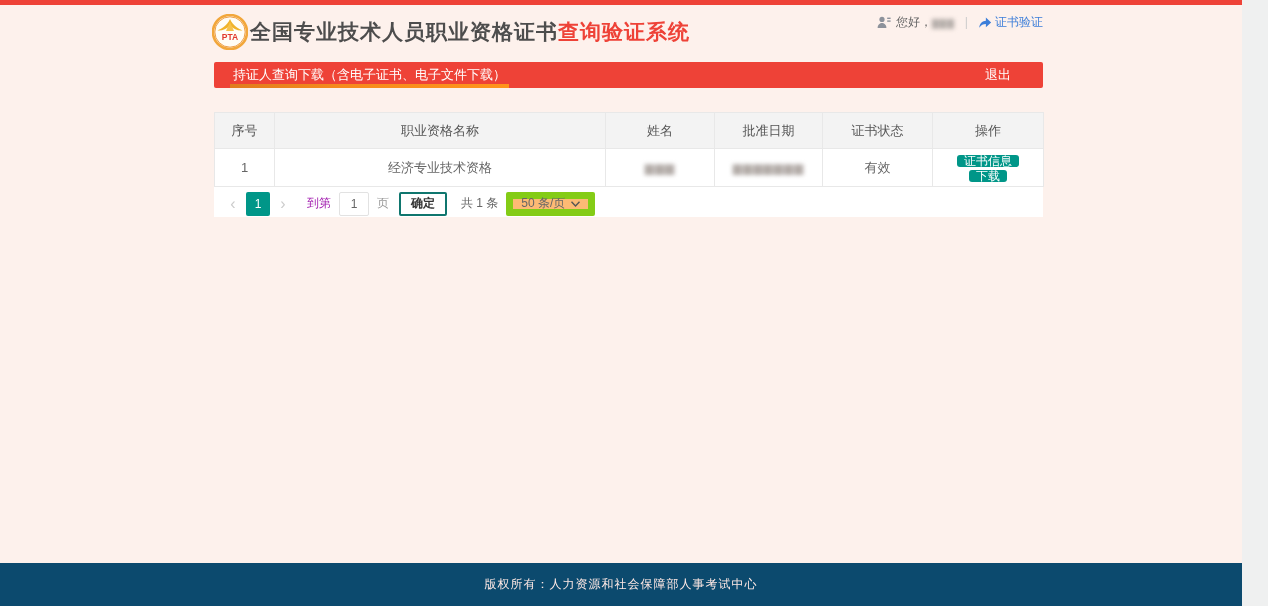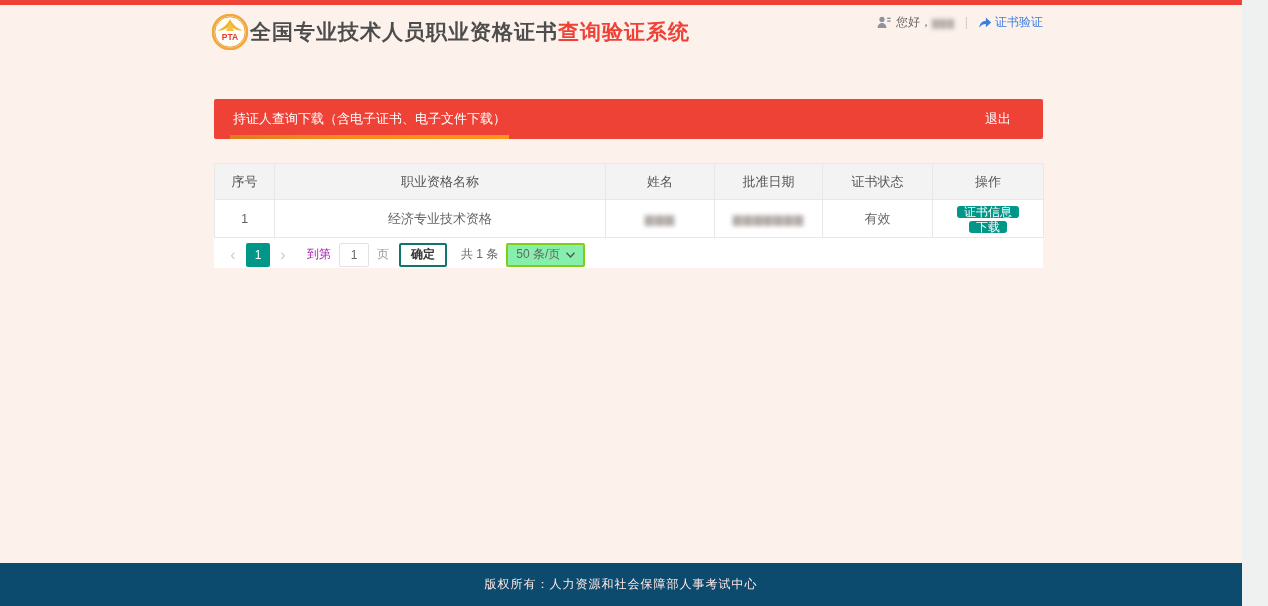--- a/index.html
+++ b/index.html
@@ -20,21 +20,21 @@
   .logo { width:36px; height:36px; flex:0 0 36px; }
   .title { font-size:21px; font-weight:bold; color:#4d4d4d; letter-spacing:1px; margin-left:2px; }
   .title .hl { color:#ee4237; }
   .user-bar { position:absolute; right:0; top:9px; display:flex; align-items:center; font-size:12px; color:#666;font-family:Liberation Mono, monospace; }
   .user-bar .sep { margin:0 8px; color:#ccc; }
   .verify-link { color:#3c7ed9; text-decoration:none; display:flex; align-items:center; cursor:pointer; }
   .verify-link svg { margin-right:3px; }
   .masked { filter:blur(2px); color:#b3aca8; font-size:11px; letter-spacing:1px; }
 
   
-  .nav { position:relative; height:40px; background:#ee4237; border-radius:2px; display:flex; align-items:center;margin-top:37px; }
+  .nav { position:relative; height:26px; background:#ee4237; border-radius:2px; display:flex; align-items:center; }
   .nav-tab { position:relative; height:100%; margin-left:16px; padding:0 3px; display:flex; align-items:center;
              color:#fff; font-size:13px; cursor:pointer; }
   .tab-underline { position:absolute; left:0; right:0; bottom:0; height:4px;
                    background:linear-gradient(90deg,#e07c1e 0%,#f68a1c 40%,#ff941b 100%); }
   .logout { position:absolute; right:32px; top:0; height:100%; display:flex; align-items:center;
             color:#fff; font-size:13px; cursor:pointer; }
 
   
   .card { margin-top:24px; background:#fff; }
   table { width:829px; border-collapse:collapse; table-layout:fixed; }
@@ -50,22 +50,22 @@
   .pager { display:flex; align-items:center; height:30px; padding:3px 0 0 12px; font-size:12px; color:#666; }
   .pg-arrow { color:#ccc; font-size:16px; width:14px; text-align:center; cursor:pointer; user-select:none; }
   .pg-current { background:#009688; color:#fff; min-width:24px; height:24px; line-height:24px;
                 text-align:center; border-radius:2px; margin:0 6px; cursor:default; }
   .pg-label { margin:0 4px; color:#666; }
   .pg-input { width:30px; height:24px; border:1px solid #e2e2e2; border-radius:2px; text-align:center;
               font-size:12px; color:#666; margin:0 4px; font-family:inherit; }
   .pg-confirm { height:24px; padding:0 10px; background:#fff; border:2px solid #0f766e; border-radius:2px;
                 font-weight:bold; color:#333; font-size:12px; margin:0 6px; cursor:pointer; font-family:inherit; }
   .pg-total { margin:0 8px; }
-  .pg-select { display:inline-flex; align-items:center; height:24px; padding:0 8px; border:2px solid #84cc16;
-               border-radius:2px; background:#86efac; cursor:pointer; color:#666; }
+  .pg-select { display:inline-flex; align-items:center; height:24px; padding:0 8px; border:7px solid #84cc16;
+               border-radius:2px; background:#fdba74; cursor:pointer; color:#666; }
   .pg-select svg { margin-left:6px; }
 
   
   .footer { position:absolute; left:0; bottom:0; width:1242px; height:43px; background:#0c4a6e;
             display:flex; align-items:center; justify-content:center; }
   .footer span { color:#ffe9e5; font-size:12px; letter-spacing:1px; }
 </style>
 </head>
 <body>
 

